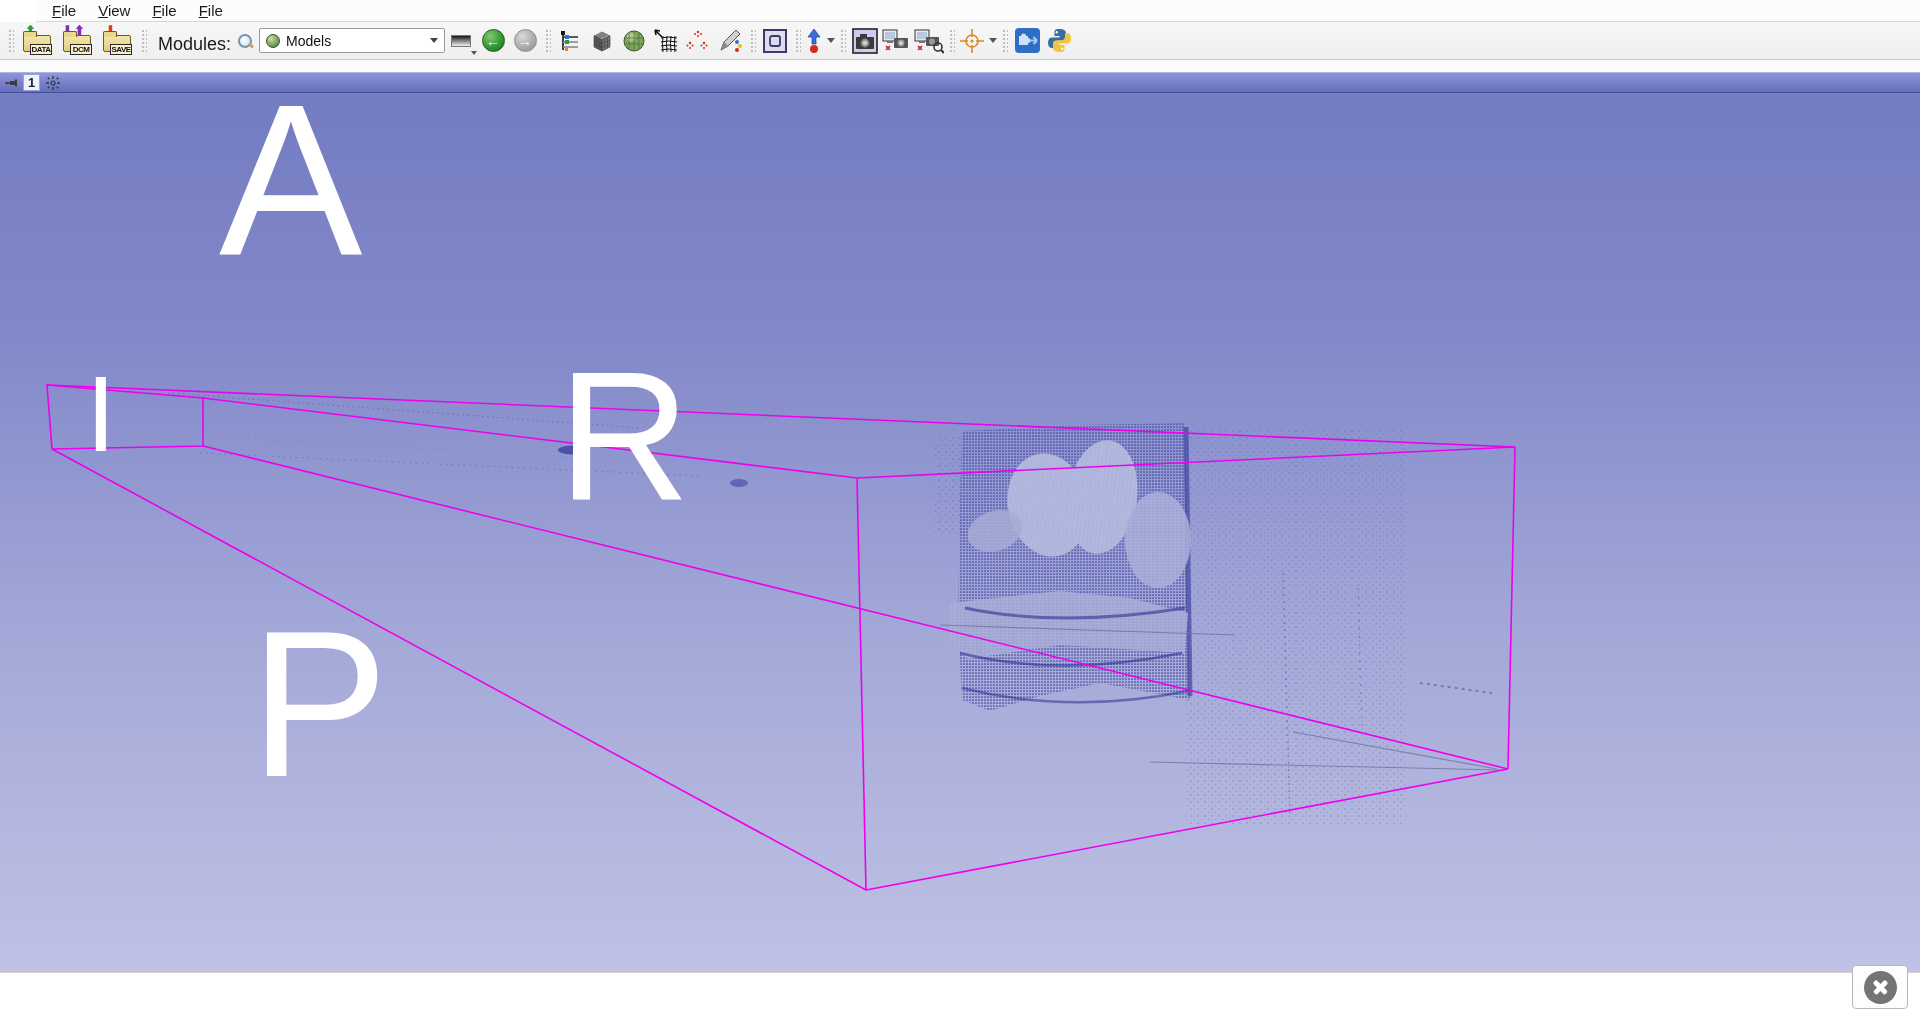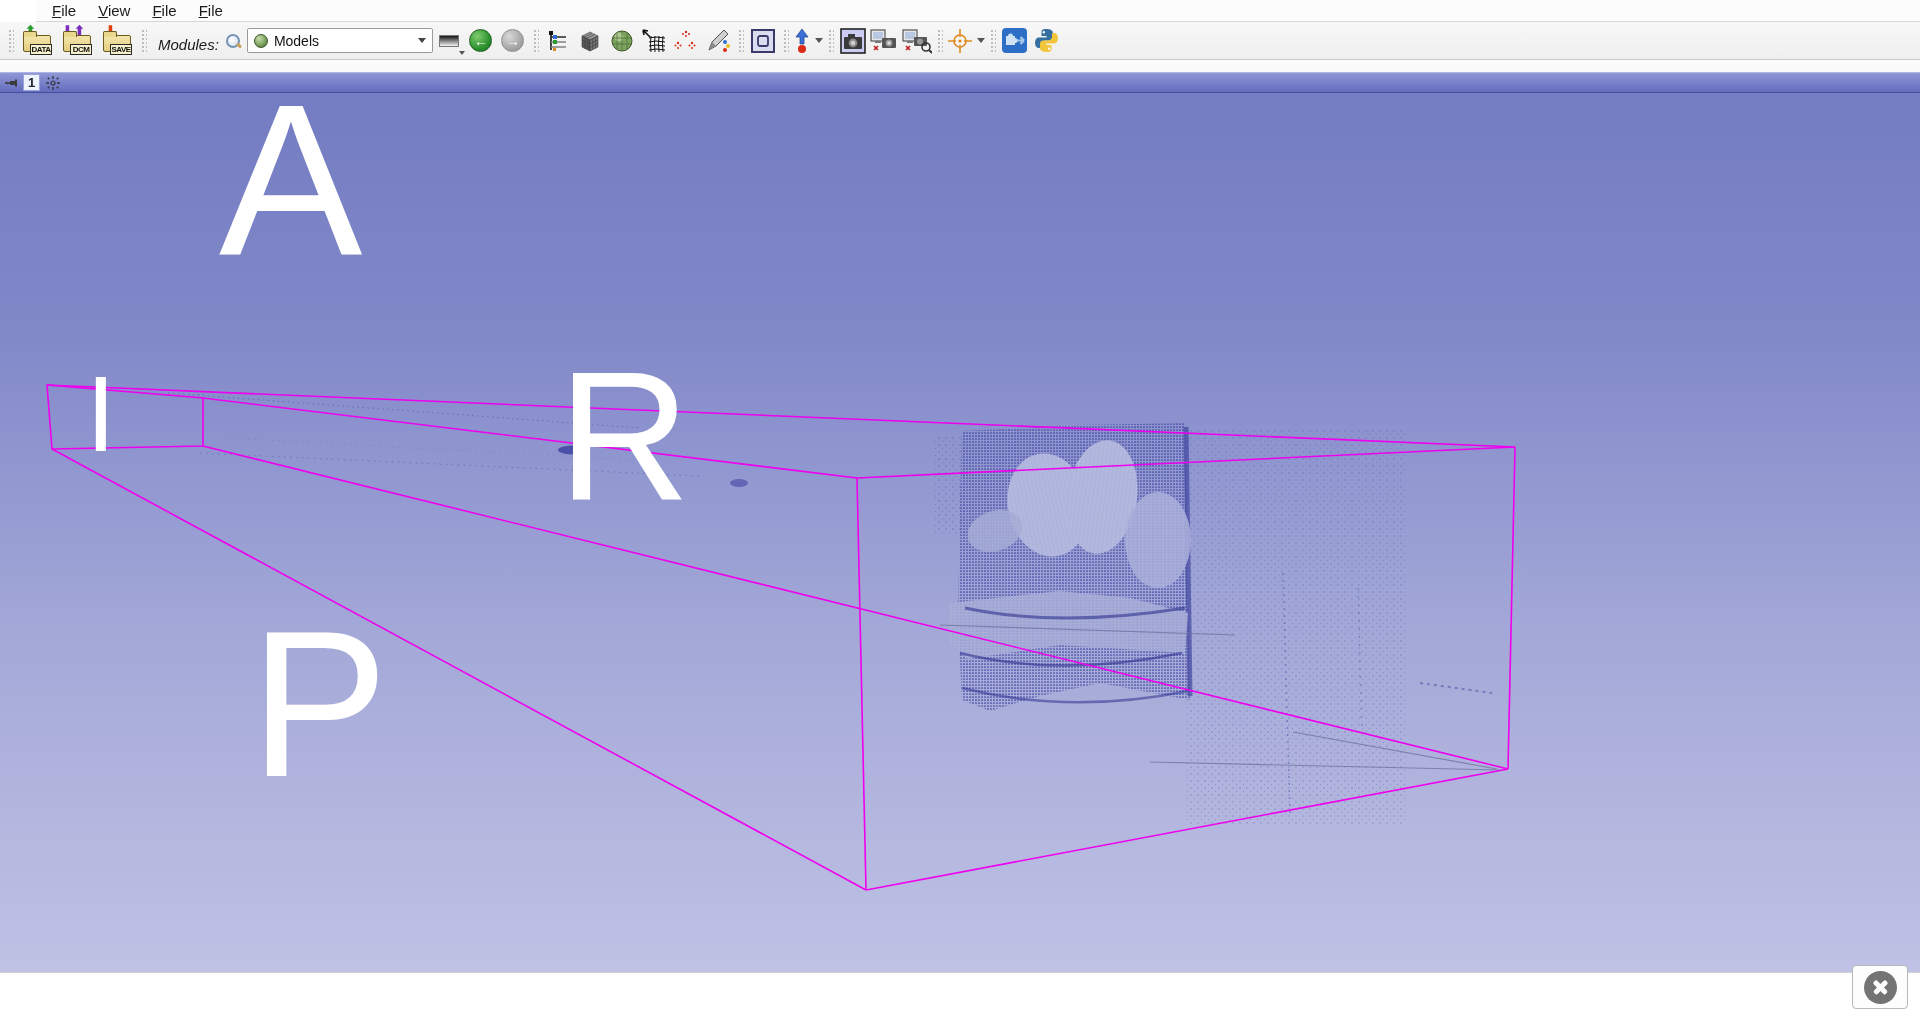--- a/index.html
+++ b/index.html
@@ -17,21 +17,21 @@
   .tbtn { height:30px; min-width:30px; display:flex; align-items:center; justify-content:center; border-radius:3px; position:relative; margin:0 1px; }
   .caret { width:0; height:0; border-left:4px solid transparent; border-right:4px solid transparent; border-top:5px solid #555; margin-left:4px; }
 
   
   .folderbtn { width:32px; height:30px; position:relative; margin:0 4px; }
   .folder { position:absolute; left:2px; top:9px; width:28px; height:17px; background:linear-gradient(180deg,#f4e6ac,#e3cd7d); border:1px solid #6d5b1e; border-radius:2px; }
   .folder::before { content:""; position:absolute; left:-1px; top:-5px; width:12px; height:5px; background:#e9d88e; border:1px solid #6d5b1e; border-bottom:none; border-radius:2px 2px 0 0; }
   .folder-label { position:absolute; left:9px; bottom:1px; right:1px; text-align:center; font-size:8px; font-weight:bold; letter-spacing:-0.5px; color:#111; background:#f8f0cb; border:1px solid #2a2a2a; line-height:9px; }
   .fold-arrow { position:absolute; top:-2px; left:4px; font-size:13px; line-height:13px; font-weight:bold; }
 
-  .modules-label { font-size:15px; color:#1a1a1a; margin:8px 6px 0 8px;font-style:italic; }
+  .modules-label { font-size:18px; color:#1a1a1a; margin:8px 6px 0 8px; }
 
   .magnifier { width:16px; height:16px; position:relative; margin-right:6px; }
   .magnifier::before { content:""; position:absolute; left:1px; top:1px; width:10px; height:10px; border:2px solid #7593b5; border-radius:50%; background:radial-gradient(circle at 35% 35%, #ffffff, #cfe0ee); }
   .magnifier::after { content:""; position:absolute; left:11px; top:11px; width:6px; height:3px; background:#caa05a; transform:rotate(45deg); border-radius:2px; }
 
   .combobox { width:186px; height:25px; background:#fff; border:1px solid #9a9a9a; border-radius:2px; display:flex; align-items:center; padding:0 6px; gap:6px; }
   .combo-text { font-size:14px; color:#111; flex:1; }
   .sphere-green { width:14px; height:14px; border-radius:50%; background:radial-gradient(circle at 35% 30%, #c7dcae, #7da45f 55%, #44632e); border:1px solid #3c5526; }
   .combo-arrow { width:0; height:0; border-left:4px solid transparent; border-right:4px solid transparent; border-top:5px solid #444; }
 

